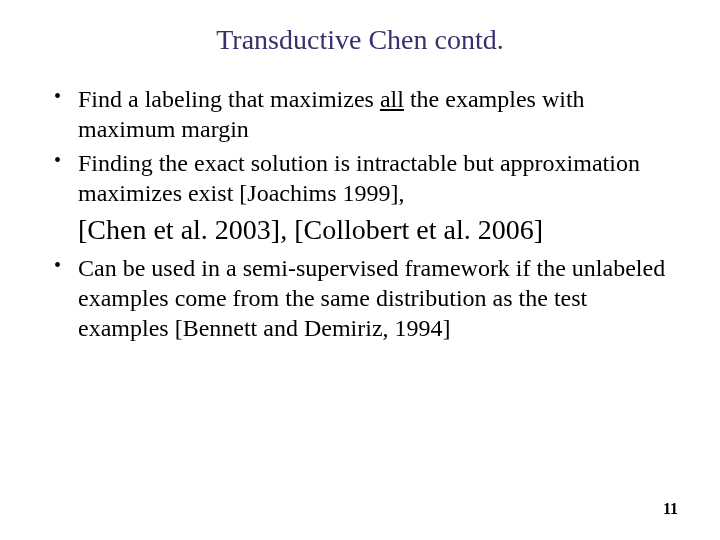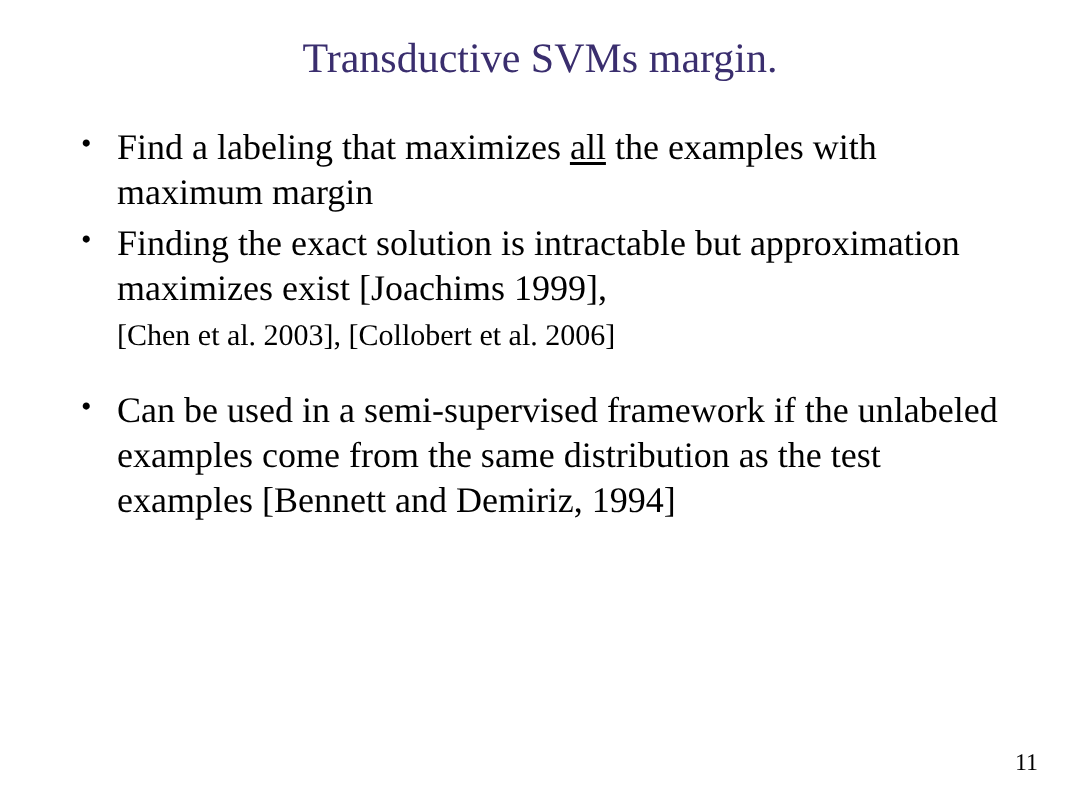--- a/index.html
+++ b/index.html
@@ -36,39 +36,39 @@
   ul.bullets > li::before {
     content: "•";
     position: absolute;
     left: 4px;
     top: 0;
     font-size: 20px;
   }
   .underline { text-decoration: underline; }
   .cite { font-size: 24px; }
   .cite-block {
-    font-size: 20px;
+    font-size: 28px;
     padding-left: 28px;
     margin-top: 2px;
-    margin-bottom: 22px;
+    margin-bottom: 6px;
     line-height: 1.25;
   }
   .page-num {
     position: absolute;
-    right: 28px;
+    right: 42px;
     bottom: 22px;
     font-size: 16px;
-    font-weight: normal;
+    font-weight: bold;
   }
 </style>
 </head>
 <body>
 
 <div class="slide">
-  <h1 class="title">Transductive SVMs margin.</h1>
+  <h1 class="title">Transductive Chen contd.</h1>
 
   <ul class="bullets">
     <li>
       <span>Find a labeling that maximizes </span><span class="underline">all</span><span> the examples with maximum margin</span>
     </li>
     <li>
       <span>Finding the exact solution is intractable but approximation maximizes exist </span><span class="cite">[Joachims 1999]</span><span>,</span>
     </li>
   </ul>
   <div class="cite-block">[Chen et al. 2003], [Collobert et al. 2006]</div>

